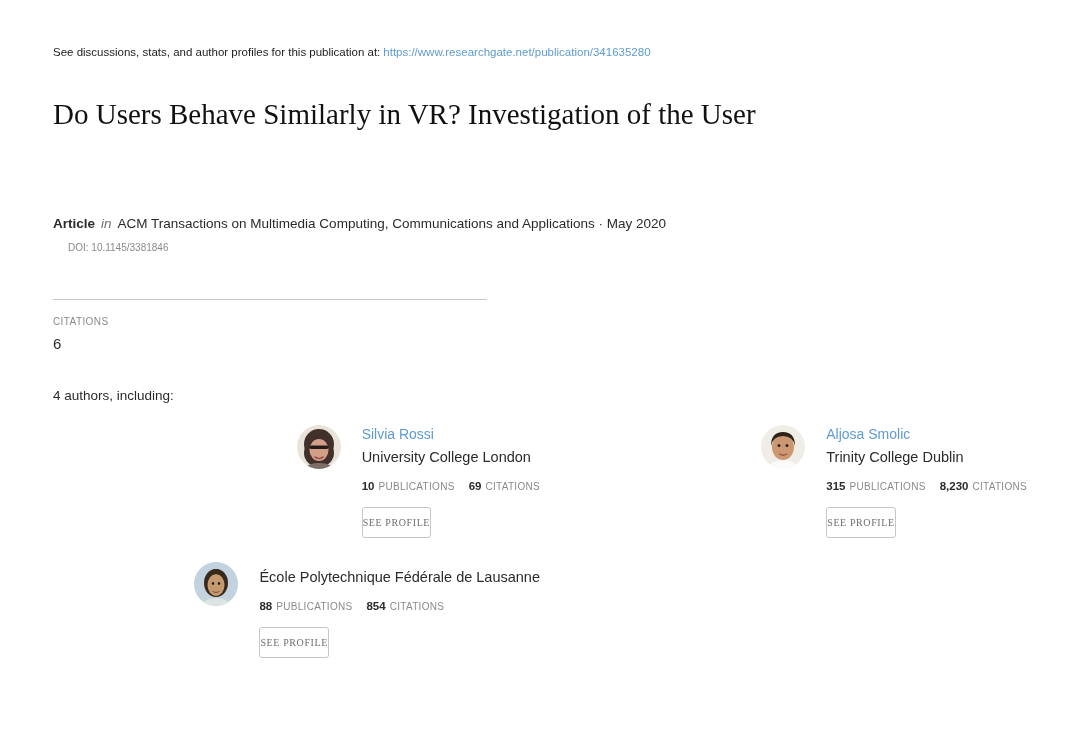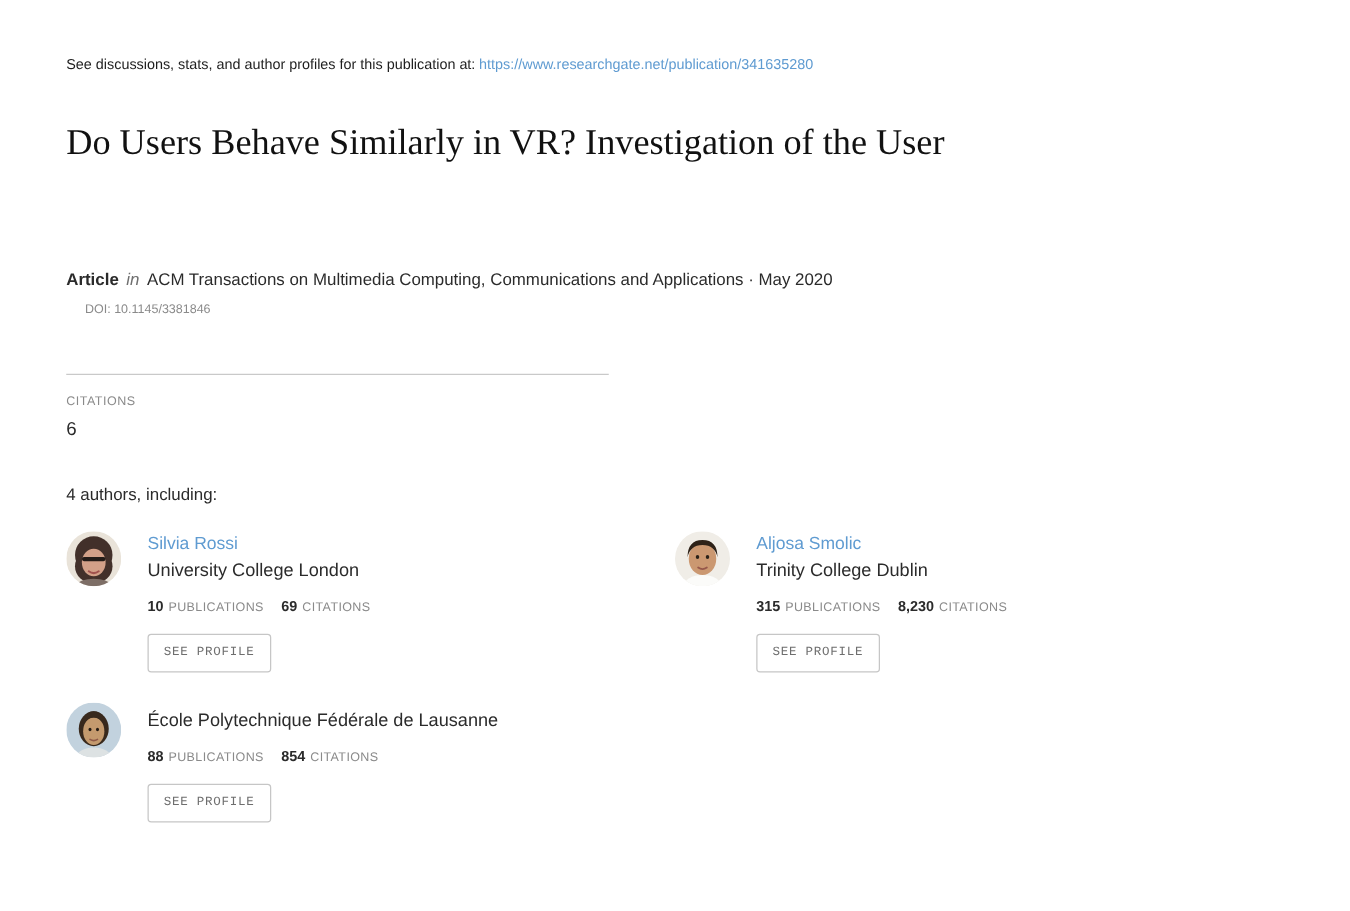--- a/index.html
+++ b/index.html
@@ -66,21 +66,21 @@
     font-size: 13.5px; color: #2b2b2b;
   }
   .authors-heading .bold { font-weight: normal; }
 
   .authors-grid {
     position: absolute; left: 53px; top: 425px;
     display: grid;
     grid-template-columns: 487px 487px;
     row-gap: 24px;
   }
-  .author-card { display: flex; align-items: flex-start; }
+  .author-card { display: flex; align-items: flex-start; justify-content: flex-end; }
   .avatar {
     width: 44px; height: 44px; border-radius: 50%;
     overflow: hidden; flex: none; cursor: pointer;
   }
   .avatar svg { display: block; }
   .author-info { margin-left: 21px; }
   .author-name {
     font-size: 14px; color: var(--link, #5f9bd1);
     margin-top: 1px; cursor: pointer;
   }
@@ -91,28 +91,28 @@
   .author-stats .num {
     font-size: 11.5px; font-weight: bold; color: #2b2b2b;
   }
   .author-stats .lab {
     font-size: 10px; color: #8a8a8a; margin-left: 4px; letter-spacing: 0.3px;
   }
   .author-stats .pair2 { margin-left: 14px; }
   .see-profile {
     margin-top: 13px;
     display: inline-block;
-    padding: 9px 12px;
+    padding: 9px 0;
     border: 1px solid #c6c6c6;
     border-radius: 3px;
     background: #ffffff;
     font-size: 10px; letter-spacing: 0.6px;
     color: #6e6e6e;
     cursor: pointer;
-    font-family: Liberation Mono, monospace;
+    font-family: Liberation Serif, serif;
   }
 </style>
 </head>
 <body>
 
 <div class="top-note">
   <span>See discussions, stats, and author profiles for this publication at:</span><a class="link">https://www.researchgate.net/publication/341635280</a>
 </div>
 
 <div class="paper-title">

